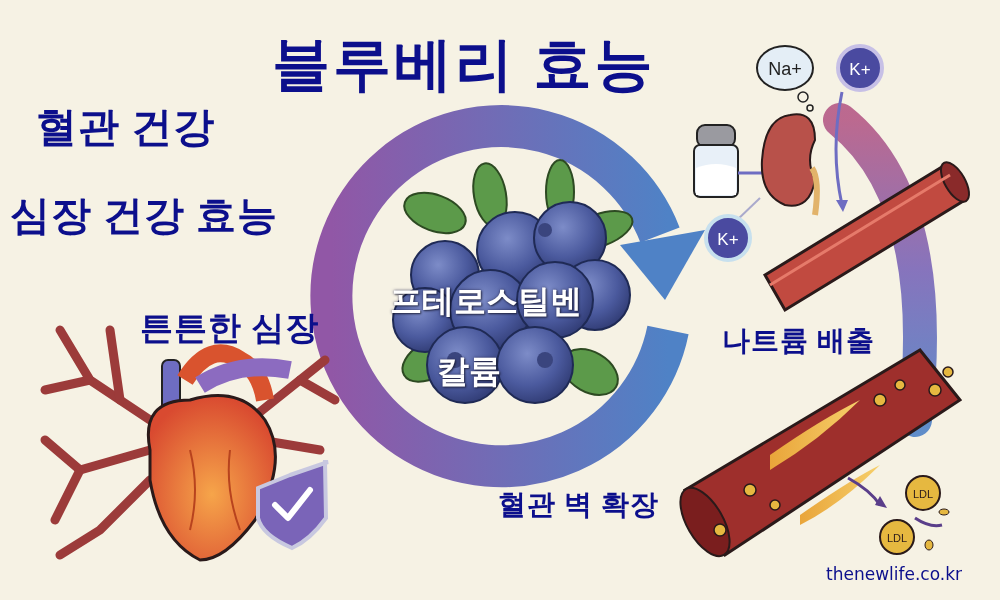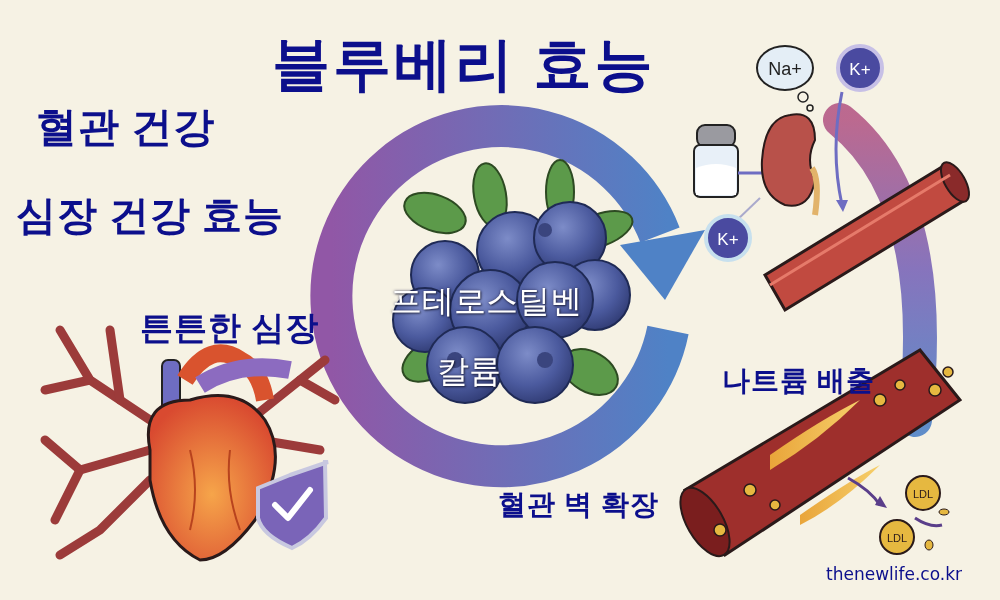--- a/index.html
+++ b/index.html
@@ -10,26 +10,26 @@
     position: relative;
   }
   .canvas { position: absolute; left: 0; top: 0; width: 1000px; height: 600px; }
   .label {
     position: absolute; color: #0c0f8c; font-weight: 900; white-space: nowrap;
     letter-spacing: 1px;
     font-family: Liberation Serif, serif;
   }
   .title { left: 272px; top: 26px; font-size: 58px; letter-spacing: 3px; }
   .sub1 { left: 36px; top: 100px; font-size: 41px; }
-  .sub2 { left: 16px; top: 188px; font-size: 40px; }
+  .sub2 { left: 10px; top: 188px; font-size: 40px; }
   .lbl-heart { left: 140px; top: 306px; font-size: 33px; }
-  .lbl-sodium { left: 722px; top: 322px; font-size: 28px; margin-top: 40px; }
+  .lbl-sodium { left: 722px; top: 322px; font-size: 28px; }
   .lbl-vessel { left: 498px; top: 486px; font-size: 28px; }
   .center-text {
-    position: absolute; color: #ffffff; font-weight: 400; white-space: nowrap;
+    position: absolute; color: #ffffff; font-weight: 700; white-space: nowrap;
     text-shadow: 0 0 3px rgba(40,40,80,0.8), 1px 1px 2px rgba(0,0,0,0.6);
   }
   .ct1 { left: 390px; top: 280px; font-size: 32px; }
   .ct2 { left: 437px; top: 350px; font-size: 32px; }
   .site { position: absolute; left: 826px; top: 564px; font-size: 17px; font-weight: 400; color: #0c0f8c; }
 </style>
 </head>
 <body>
 
 <svg class="canvas" viewBox="0 0 1000 600" xmlns="http://www.w3.org/2000/svg">

